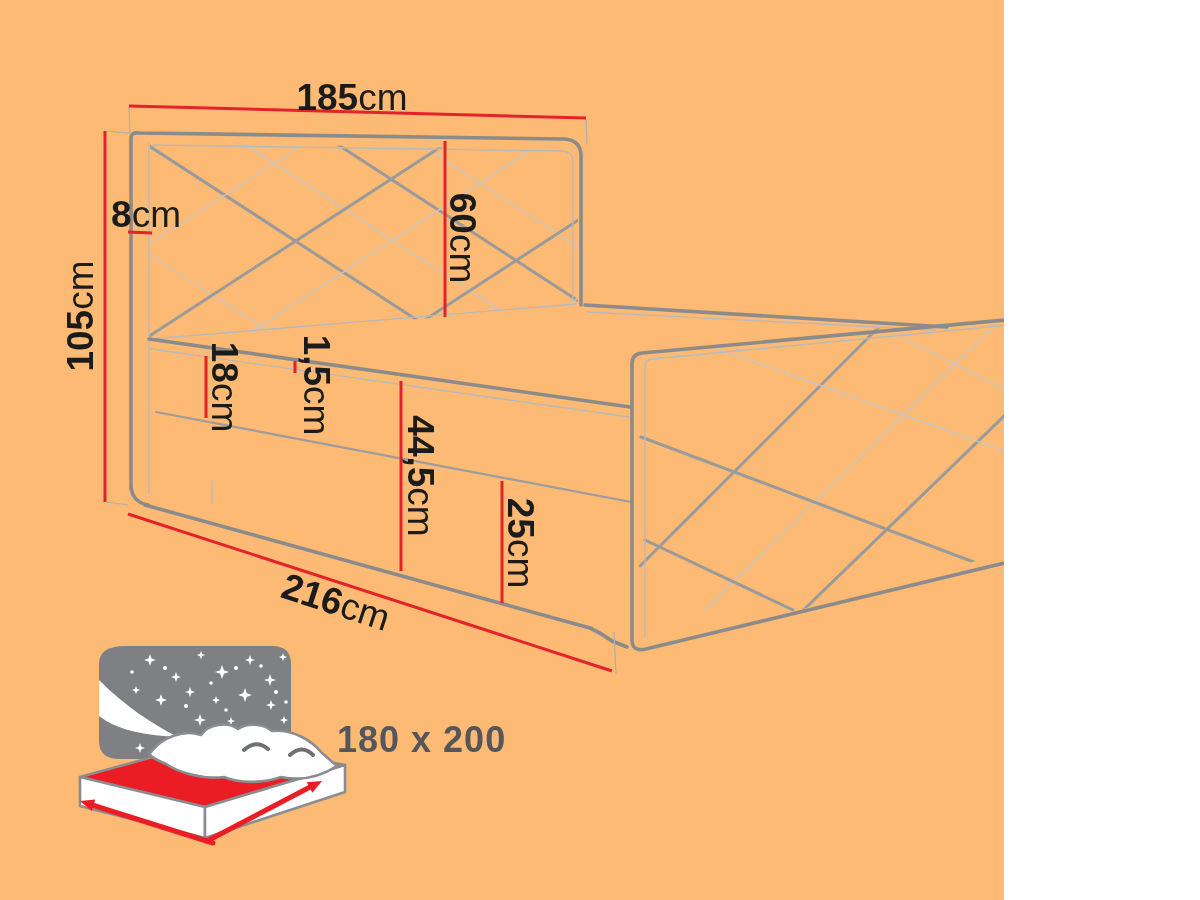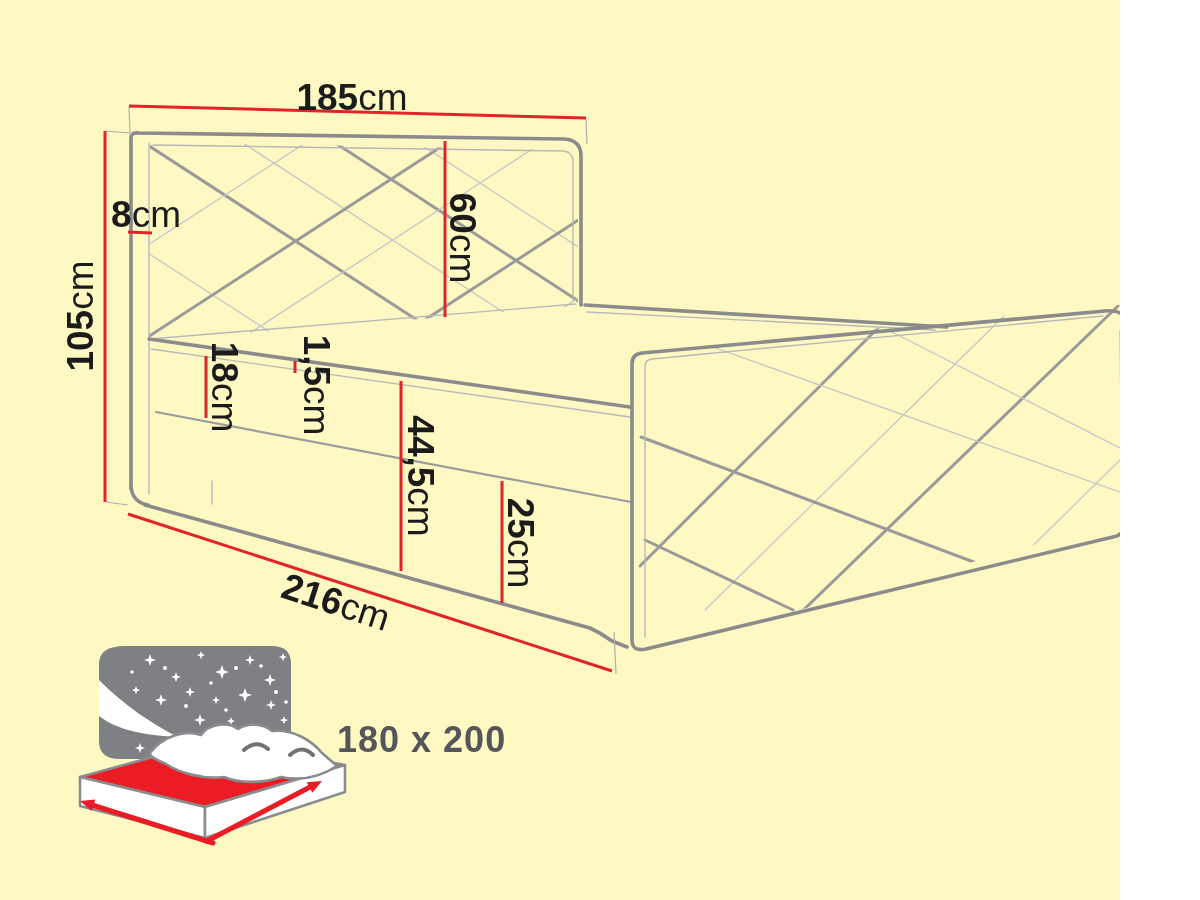--- a/index.html
+++ b/index.html
@@ -1,16 +1,16 @@
 <!DOCTYPE html>
 <html><head>
 <meta charset="utf-8">
 <style>
   html,body{margin:0;padding:0;background:#ffffff;}
-  .stage{width:1120px;height:900px;position:relative;background:#fef9c3;overflow:hidden;}
+  .stage{width:1004px;height:900px;position:relative;background:#fdba74;overflow:hidden;}
   svg{display:block;}
   svg text{font-family:"Liberation Sans", sans-serif;fill:#1b1b1b;}
   .dim{font-size:37px;}
   .v{font-weight:700;}
   .u{font-weight:400;}
   .size-label{font-size:36px;font-weight:700;fill:#55565a;letter-spacing:1px;}
   
   .sT{stroke:#8b8b8b;stroke-width:3.6;fill:none;stroke-linecap:round;stroke-linejoin:round;}
   .sM{stroke:#9c9c9c;stroke-width:2.2;fill:none;stroke-linecap:round;}
   .st{stroke:#b9b9b9;stroke-width:1.4;fill:none;stroke-linecap:round;}

